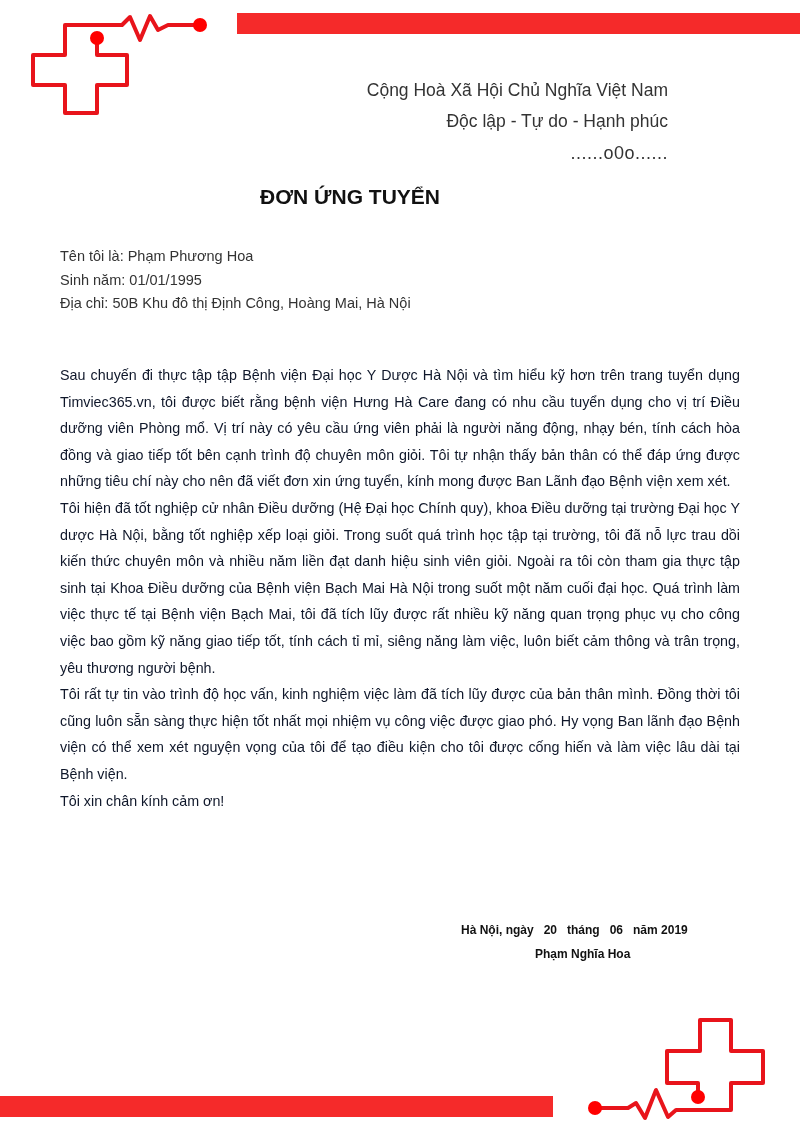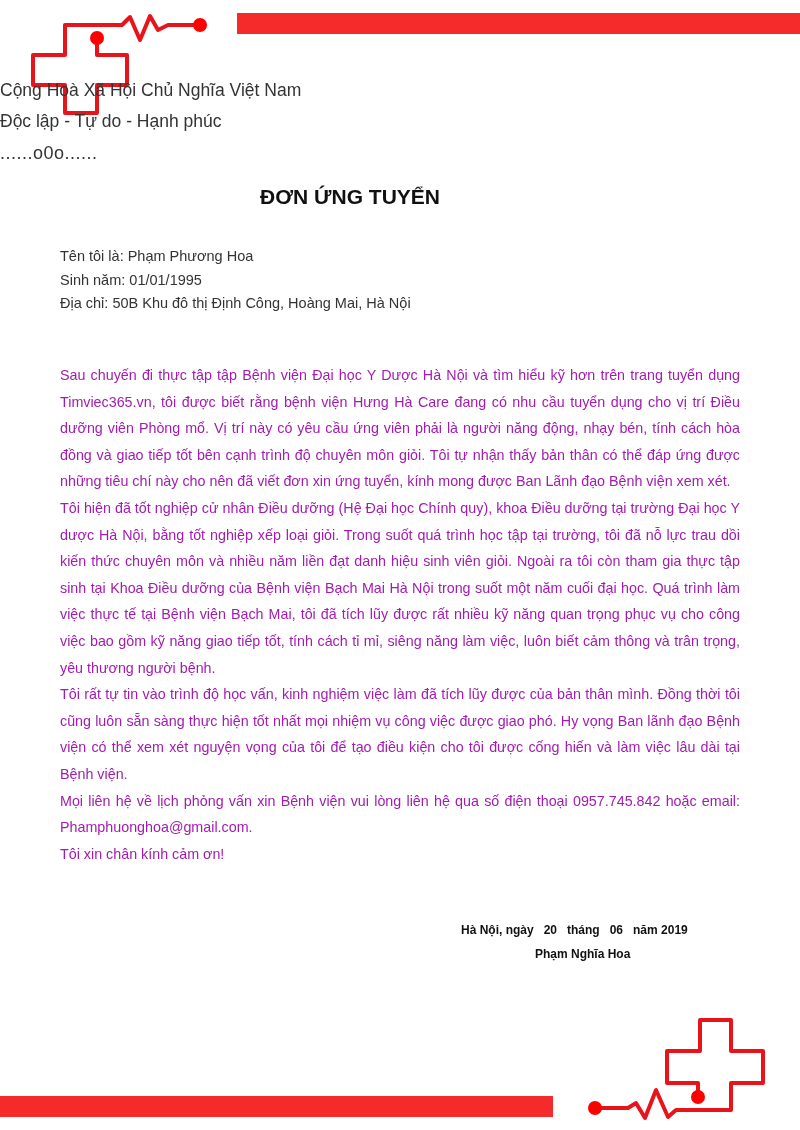--- a/index.html
+++ b/index.html
@@ -4,31 +4,31 @@
   <style>
     html, body { margin: 0; padding: 0; background: #ffffff; }
     body { width: 800px; height: 1130px; position: relative; overflow: hidden;
            font-family: "Liberation Sans", "DejaVu Sans", sans-serif; color: #222222; }
     .bar { position: absolute; background: #f52a2a; }
     .bar-top { left: 237px; top: 13px; width: 563px; height: 21px; }
     .bar-bottom { left: 0; top: 1096px; width: 553px; height: 21px; }
     .logo { position: absolute; }
     .logo-tl { left: 0; top: 0; width: 220px; height: 125px; }
     .logo-br { left: 560px; top: 995px; width: 240px; height: 135px; }
-    .header { position: absolute; left: 0; width: 668px; text-align: left; font-size: 17.5px; color: #333; }
+    .header { position: absolute; left: 0; width: 668px; text-align: right; font-size: 17.5px; color: #333; }
     .h1 { top: 80px; }
     .h2 { top: 111px; }
     .h3 { top: 143px; font-size: 18px; letter-spacing: 0.5px; }
     .title { position: absolute; left: 0; top: 185px; width: 700px; text-align: center;
              font-size: 21px; font-weight: bold; color: #111; }
     .info { position: absolute; left: 60px; width: 690px; font-size: 14.5px; color: #333; }
     .info div { height: 23.5px; line-height: 23.5px; white-space: nowrap; }
     .info .bold { font-weight: bold; color: #111; }
     .body-text { position: absolute; left: 60px; top: 362px; width: 680px; font-size: 14.3px;
-                 line-height: 26.6px; color: #a21caf; text-align: justify; }
+                 line-height: 26.6px; color: #0f172a; text-align: justify; }
     .body-text p { margin: 0; }
     .sign { position: absolute; font-size: 12px; font-weight: bold; color: #111; white-space: pre; }
     .sign-date { left: 461px; top: 923px; }
     .sign-name { left: 535px; top: 947px; }
   </style>
 </head>
 <body>
 
 <div class="bar bar-top"></div>
 
@@ -47,21 +47,20 @@
 <div class="info" style="top:245px;">
   <div>Tên tôi là: Phạm Phương Hoa</div>
   <div>Sinh năm: 01/01/1995</div>
   <div>Địa chỉ: 50B Khu đô thị Định Công, Hoàng Mai, Hà Nội</div>
 </div>
 
 <div class="body-text">
   <p>Sau chuyến đi thực tập tập Bệnh viện Đại học Y Dược Hà Nội và tìm hiểu kỹ hơn trên trang tuyển dụng Timviec365.vn, tôi được biết rằng bệnh viện Hưng Hà Care đang có nhu cầu tuyển dụng cho vị trí Điều dưỡng viên Phòng mổ. Vị trí này có yêu cầu ứng viên phải là người năng động, nhạy bén, tính cách hòa đồng và giao tiếp tốt bên cạnh trình độ chuyên môn giỏi. Tôi tự nhận thấy bản thân có thể đáp ứng được những tiêu chí này cho nên đã viết đơn xin ứng tuyển, kính mong được Ban Lãnh đạo Bệnh viện xem xét.</p>
   <p>Tôi hiện đã tốt nghiệp cử nhân Điều dưỡng (Hệ Đại học Chính quy), khoa Điều dưỡng tại trường Đại học Y dược Hà Nội, bằng tốt nghiệp xếp loại giỏi. Trong suốt quá trình học tập tại trường, tôi đã nỗ lực trau dồi kiến thức chuyên môn và nhiều năm liền đạt danh hiệu sinh viên giỏi. Ngoài ra tôi còn tham gia thực tập sinh tại Khoa Điều dưỡng của Bệnh viện Bạch Mai Hà Nội trong suốt một năm cuối đại học. Quá trình làm việc thực tế tại Bệnh viện Bạch Mai, tôi đã tích lũy được rất nhiều kỹ năng quan trọng phục vụ cho công việc bao gồm kỹ năng giao tiếp tốt, tính cách tỉ mỉ, siêng năng làm việc, luôn biết cảm thông và trân trọng, yêu thương người bệnh.</p>
   <p>Tôi rất tự tin vào trình độ học vấn, kinh nghiệm việc làm đã tích lũy được của bản thân mình. Đồng thời tôi cũng luôn sẵn sàng thực hiện tốt nhất mọi nhiệm vụ công việc được giao phó. Hy vọng Ban lãnh đạo Bệnh viện có thể xem xét nguyện vọng của tôi để tạo điều kiện cho tôi được cống hiến và làm việc lâu dài tại Bệnh viện.</p>
-  <p>Mọi liên hệ về lịch phỏng vấn xin Bệnh viện vui lòng liên hệ qua số điện thoại 0957.745.842 hoặc email: Phamphuonghoa@gmail.com.</p>
   <p>Tôi xin chân kính cảm ơn!</p>
 </div>
 
 <div class="sign sign-date">Hà Nội, ngày   20   tháng   06   năm 2019</div>
 <div class="sign sign-name">Phạm Nghĩa Hoa</div>
 
 <svg class="logo logo-br" viewBox="560 995 240 135">
   <path d="M698,1100 L698,1083 L667,1083 L667,1051 L700,1051 L700,1020 L731,1020 L731,1051 L763,1051 L763,1083 L731,1083 L731,1110 L676,1110 L668,1117 L656,1090 L645,1118 L636,1103 L628,1108 L595,1108" fill="none" stroke="#e8141b" stroke-width="4" stroke-linejoin="round" stroke-linecap="round"></path>
   <circle cx="698" cy="1097" r="7" fill="#f00"></circle>
   <circle cx="595" cy="1108" r="7" fill="#f00"></circle>

